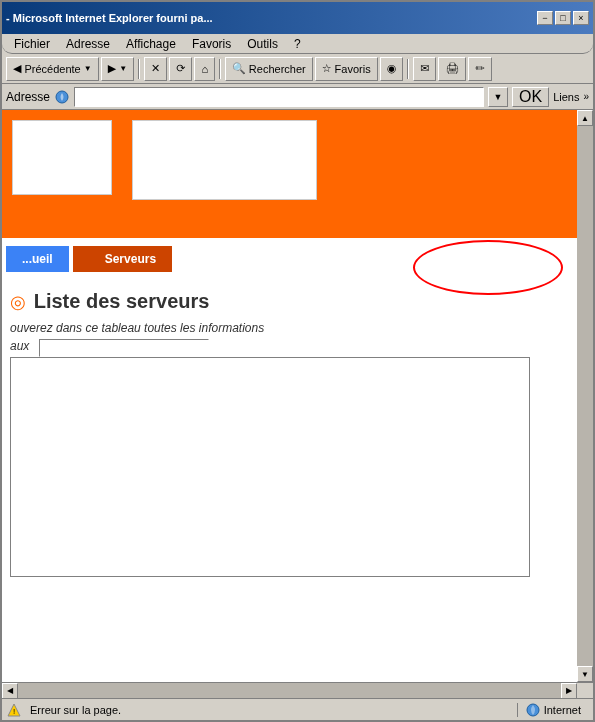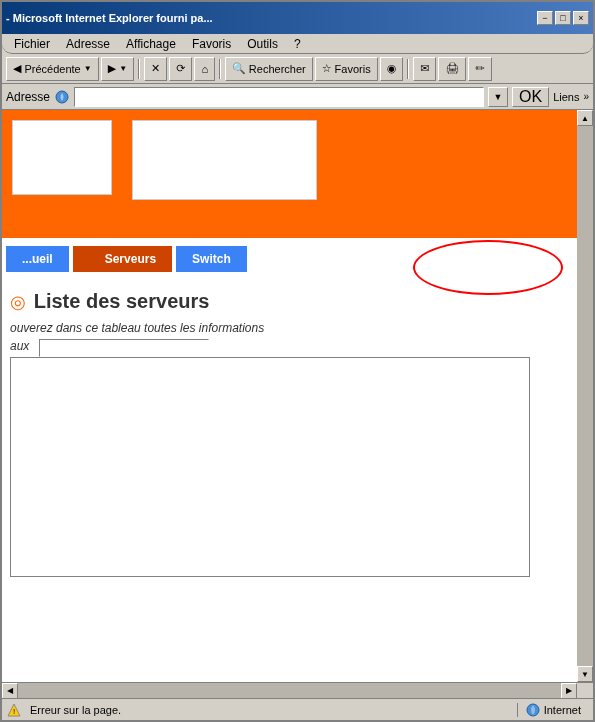--- a/index.html
+++ b/index.html
@@ -505,21 +505,20 @@
         <div class="logo-box-small"></div>
         <div class="logo-box-large"></div>
       </div>
 
       <div style="background:#ff6600; height:18px; width:100%;"></div>
 
       <div class="nav-area">
         <div class="nav-tabs">
           <button class="nav-tab">...ueil</button>
           <button class="nav-tab active">Serveurs</button>
-          <button class="nav-tab">Switch</button>
         </div>
         <div class="nav-oval"></div>
       </div>
 
       <div class="main-content">
         <div class="page-title">
           <span class="title-icon">◎</span>
           <span class="title-text">Liste des serveurs</span>
         </div>
 

